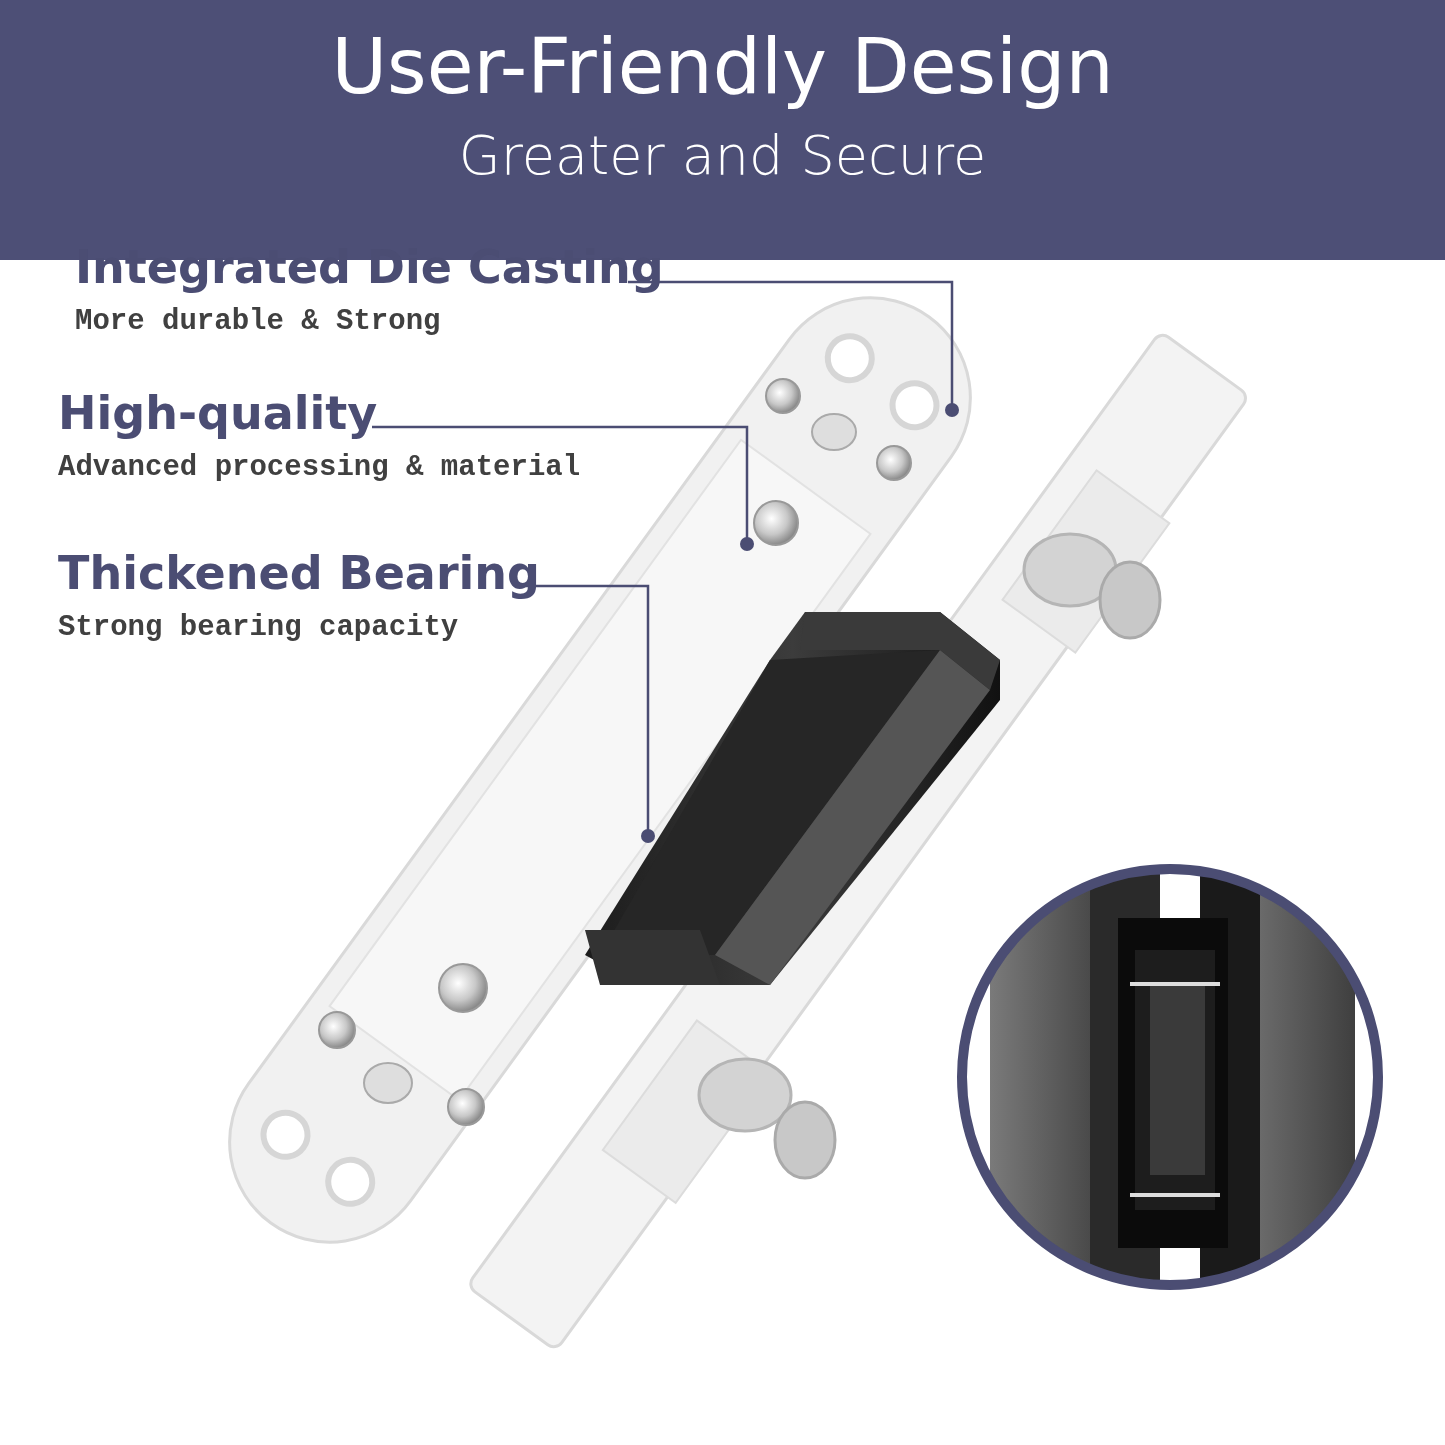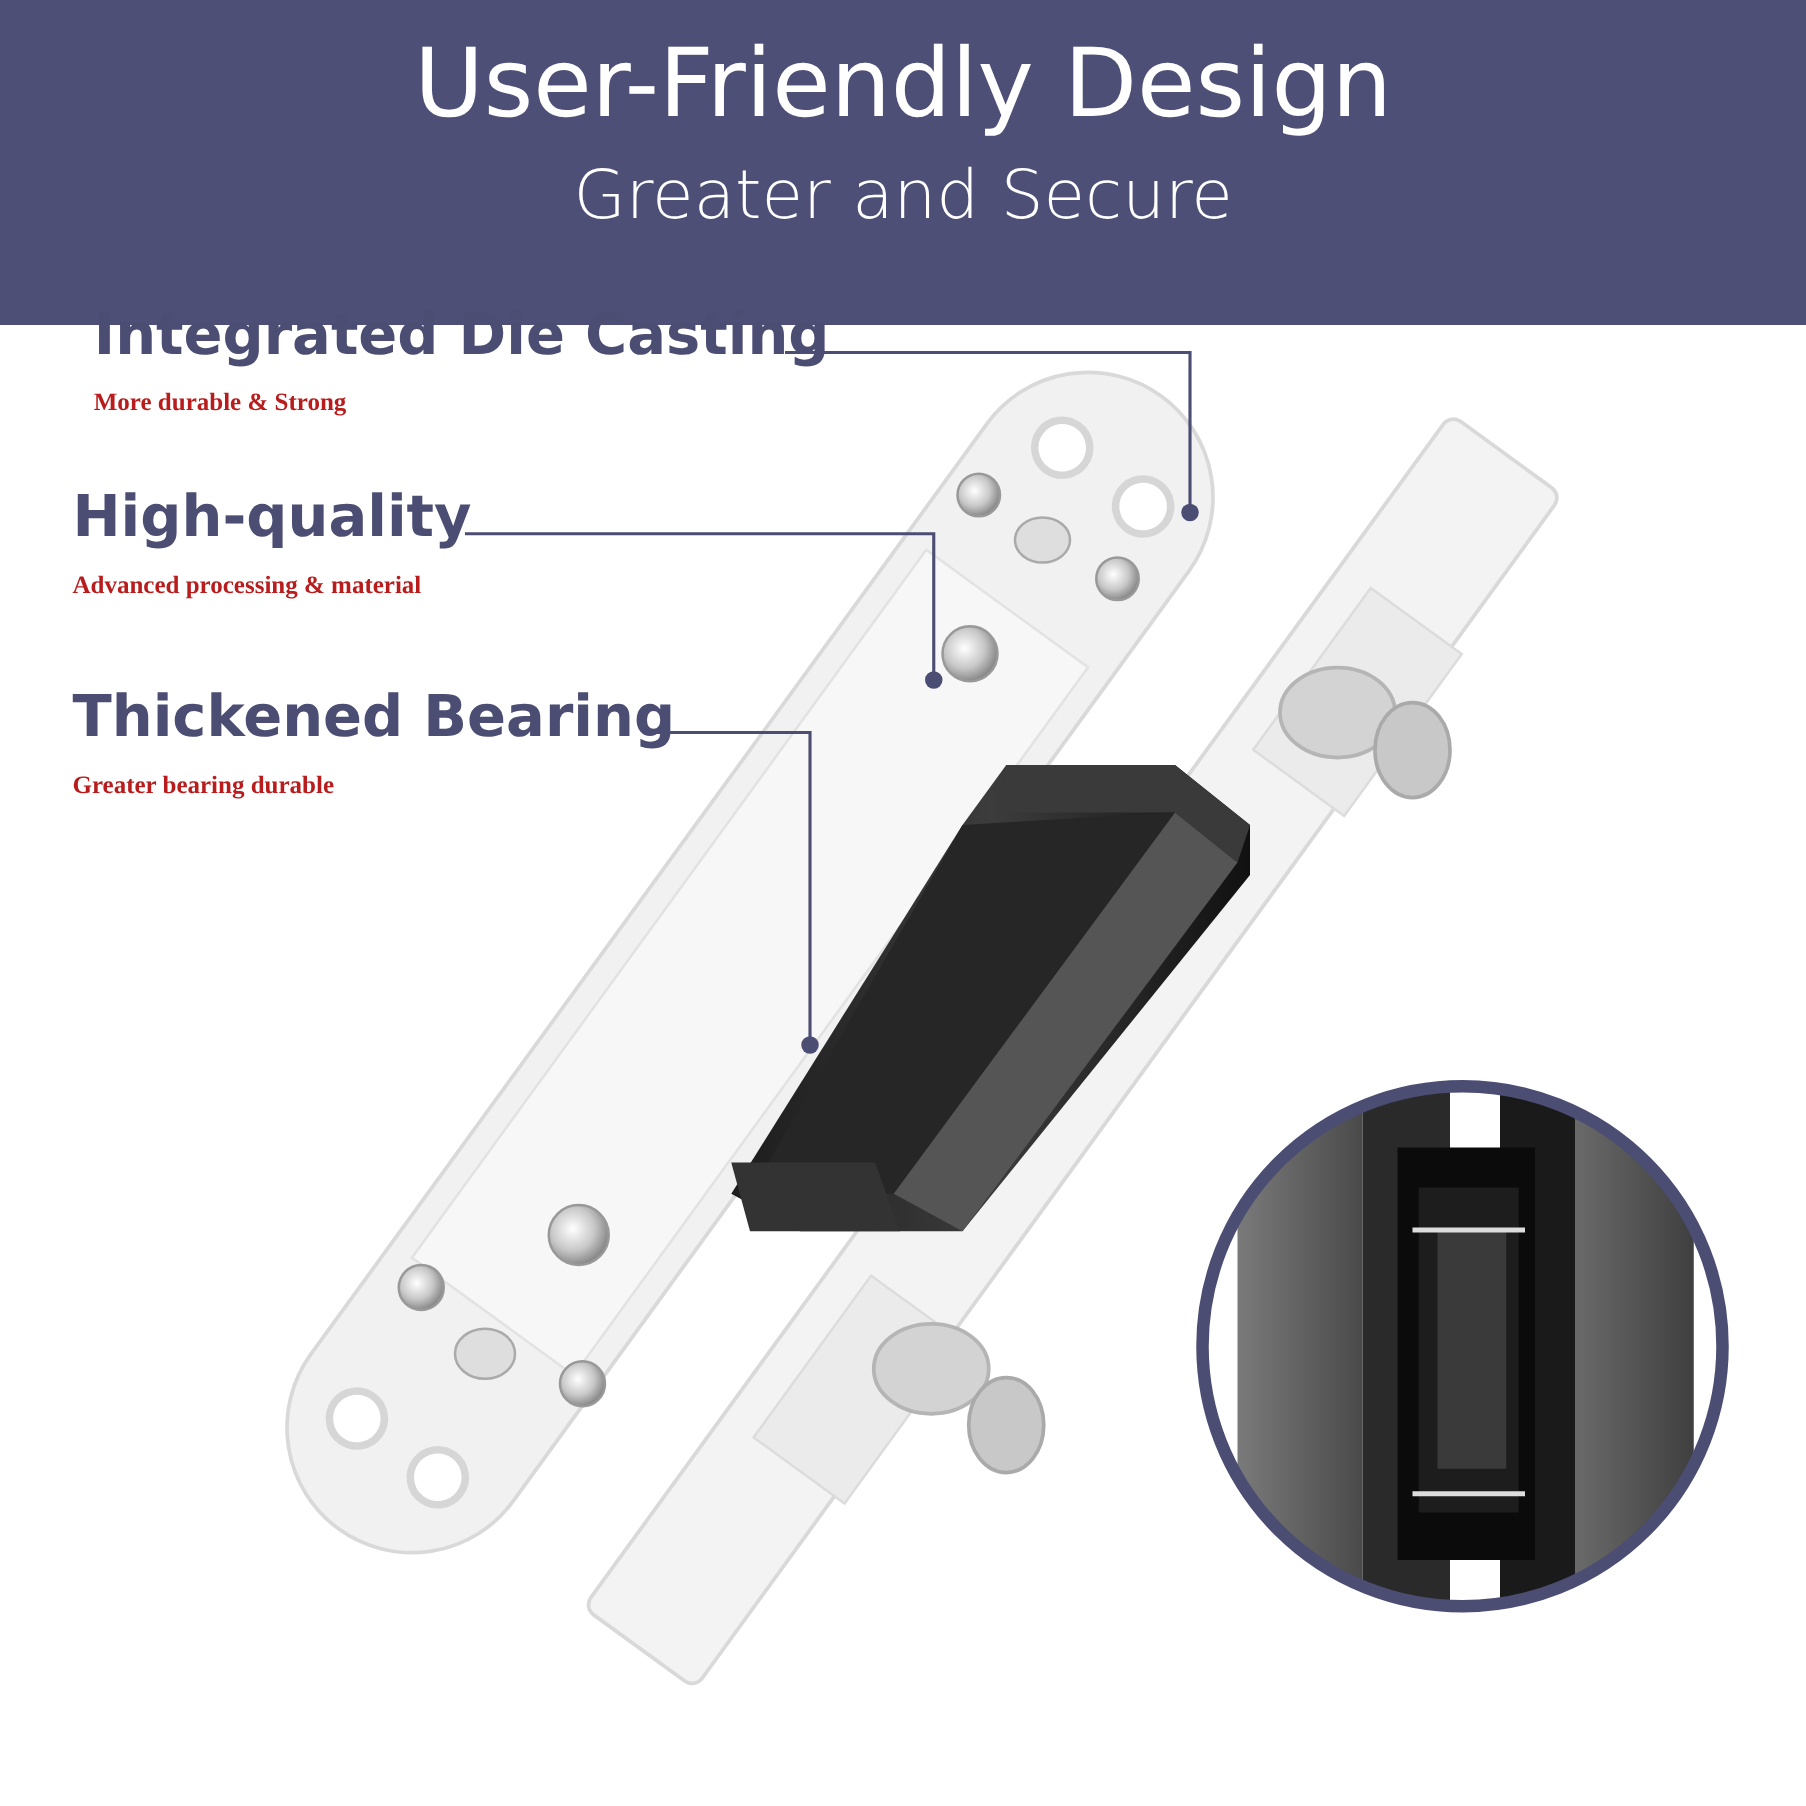--- a/index.html
+++ b/index.html
@@ -22,22 +22,22 @@
     position: absolute; left: 0; right: 0; top: 124px;
     font-size: 54px; font-weight: 300; line-height: 64px;
     font-family: "DejaVu Sans", sans-serif;
   }
   .feature { position: absolute; left: 58px; }
   .feature .f-title {
     color: #4b4d73; font-size: 46px; font-weight: bold; line-height: 54px;
     white-space: nowrap; font-family: "DejaVu Sans", sans-serif;
   }
   .feature .f-desc {
-    color: #b91c1c; font-size: 20px; font-weight: bold; line-height: 36px;
-    white-space: nowrap; margin-top: 10px; font-family: Liberation Serif, serif;
+    color: #404040; font-size: 29px; font-weight: bold; line-height: 36px;
+    white-space: nowrap; margin-top: 10px; font-family: Liberation Mono, monospace;
   }
   svg.art { position: absolute; left: 0; top: 0; }
 </style>
 </head>
 <body>
 
 <div class="header">
   <div class="title">User-Friendly Design</div>
   <div class="subtitle">Greater and Secure</div>
 </div>
@@ -145,14 +145,14 @@
   <div class="f-desc">More durable &amp; Strong</div>
 </div>
 
 <div class="feature" style="top:386px;">
   <div class="f-title">High-quality</div>
   <div class="f-desc">Advanced processing &amp; material</div>
 </div>
 
 <div class="feature" style="top:546px;">
   <div class="f-title">Thickened Bearing</div>
-  <div class="f-desc">Greater bearing durable</div>
+  <div class="f-desc">Strong bearing capacity</div>
 </div>
 
 </body></html>

